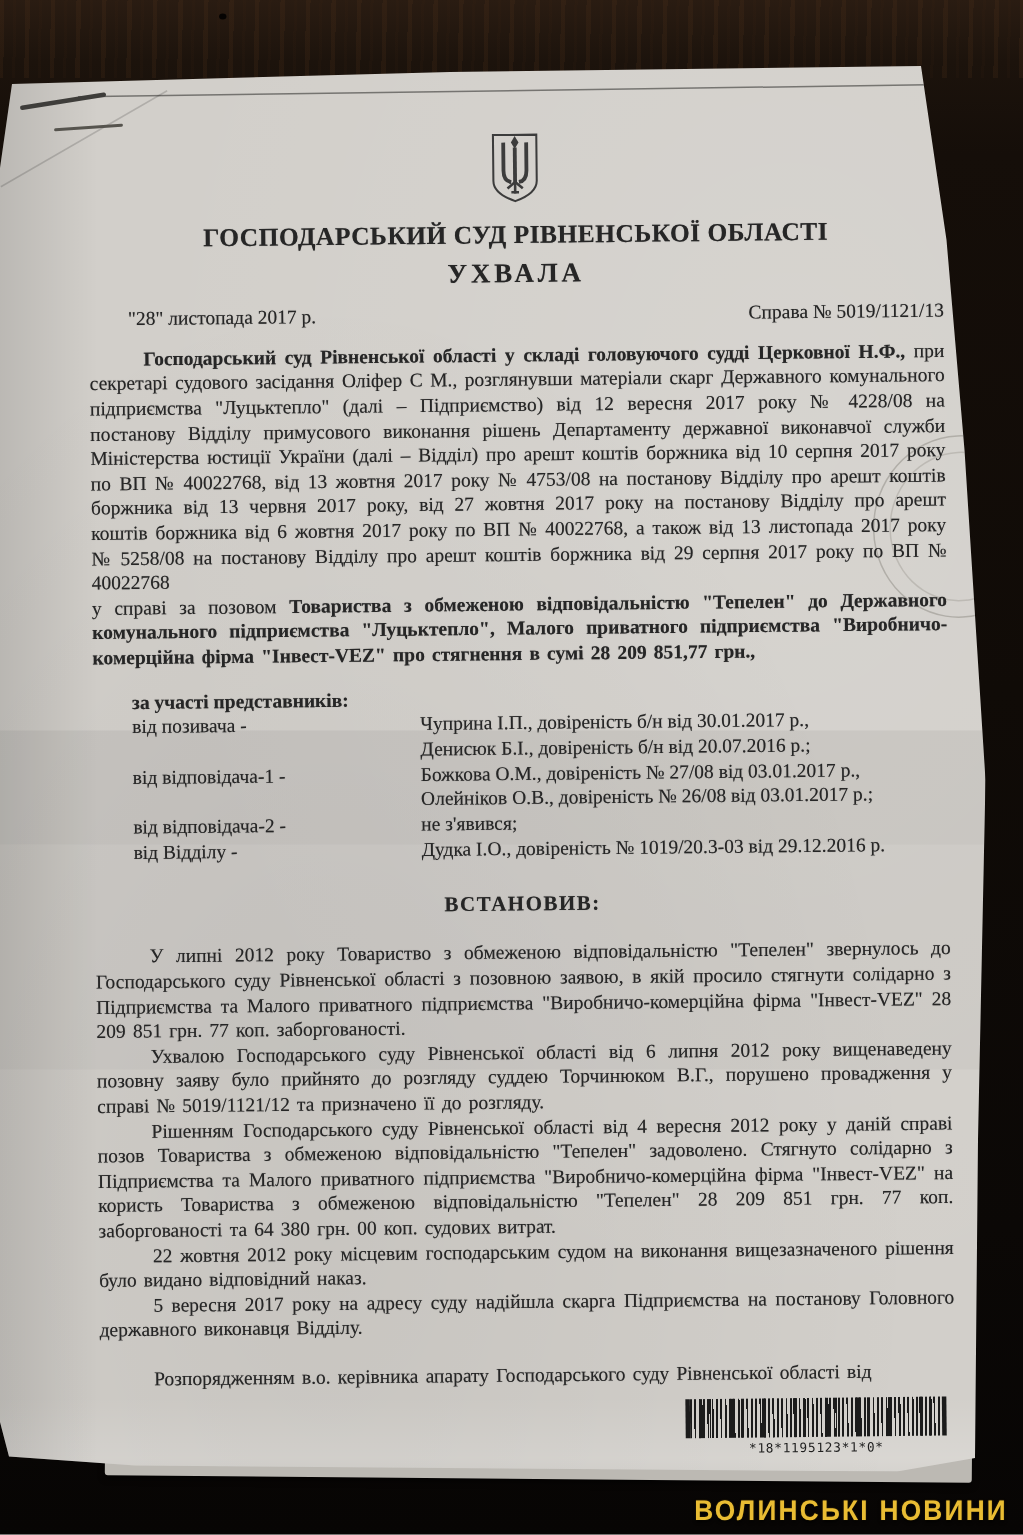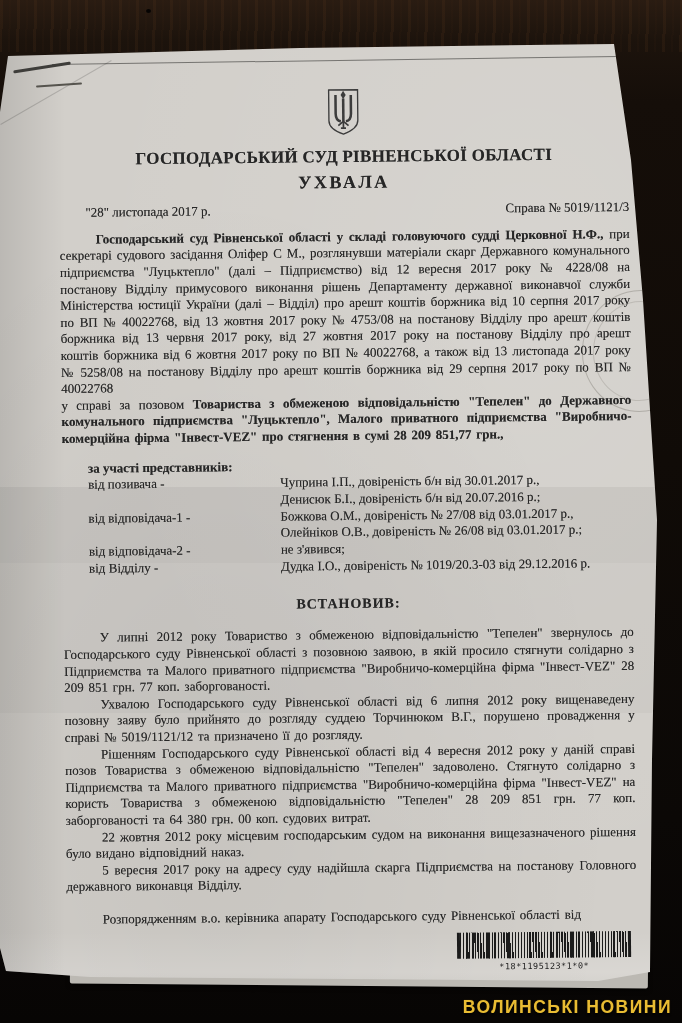--- a/index.html
+++ b/index.html
@@ -120,21 +120,21 @@
         <path d="M20,39 V48"></path>
         <path d="M17,47 H23"></path>
       </g>
     </svg>
 
     <h1 class="court-name">ГОСПОДАРСЬКИЙ СУД РІВНЕНСЬКОЇ ОБЛАСТІ</h1>
     <h2 class="doc-title">УХВАЛА</h2>
 
     <div class="meta-row">
       <span>"28" листопада 2017 р.</span>
-      <span>Справа  № 5019/1121/3</span>
+      <span>Справа  № 5019/1121/13</span>
     </div>
 
     <div id="intro">
         <p class="para indent intro-first"><b>Господарський суд Рівненської області у складі головуючого судді Церковної Н.Ф., </b><span>при  секретарі судового засідання Оліфер С М., розглянувши матеріали скарг Державного комунального підприємства "Луцьктепло" (далі – Підприємство) від 12 вересня 2017 року № 4228/08 на постанову Відділу примусового виконання рішень Департаменту державної виконавчої служби Міністерства юстиції України (далі – Відділ) про арешт коштів боржника від 10 серпня 2017 року по ВП № 40022768, від 13 жовтня 2017 року № 4753/08 на постанову Відділу про арешт коштів боржника від 13 червня 2017 року, від 27 жовтня 2017 року на постанову Відділу про арешт коштів боржника від 6 жовтня 2017 року по ВП № 40022768, а також від 13 листопада 2017 року № 5258/08 на постанову Відділу про арешт коштів боржника від 29 серпня 2017 року по ВП № 40022768</span></p>
         <p class="para"><span>у справі за позовом </span><b>Товариства з обмеженою відповідальністю "Тепелен" до Державного комунального підприємства "Луцьктепло", Малого приватного підприємства "Виробничо-комерційна фірма "Інвест-VEZ" про стягнення в сумі 28 209 851,77 грн.,</b></p>
       </div>
 
     <div class="participants-heading">за участі представників:</div>
     <div id="participants" class="participants">
         <div class="p-label">від позивача -</div>

